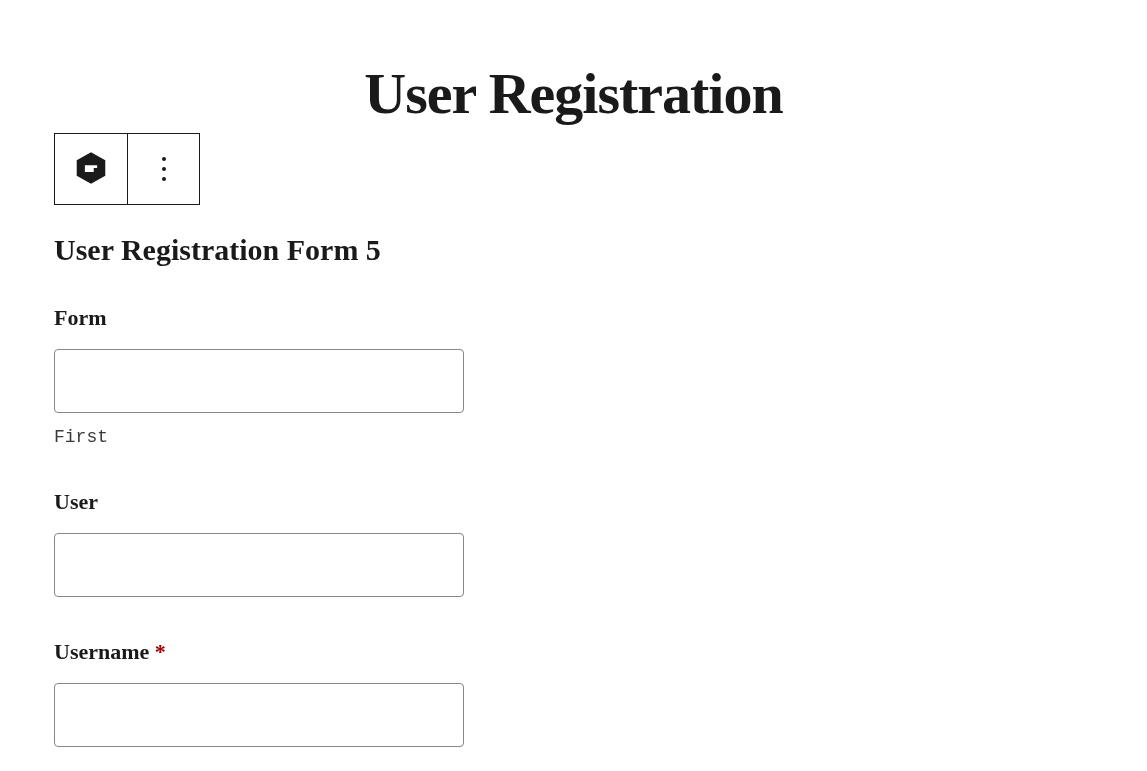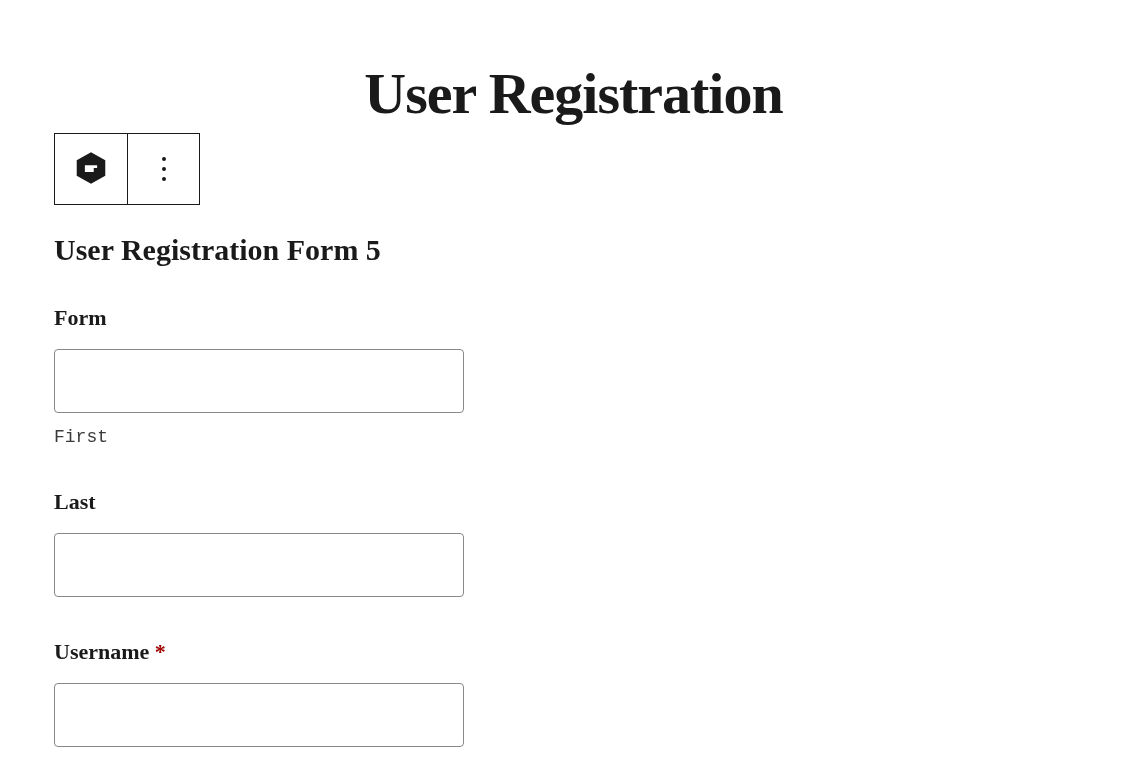--- a/index.html
+++ b/index.html
@@ -127,21 +127,21 @@
   <label class="field-label">Form</label>
   <div class="name-row">
     <div class="name-col">
       <input type="text" class="text-input" value="" style="">
       <span class="sub-label">First</span>
     </div>
   </div>
 </div>
 
 <div class="field">
-  <label class="field-label">Last</label>
+  <label class="field-label">User</label>
   <input type="text" class="text-input" value="" style="">
 </div>
 
 <div class="field">
   <label class="field-label">
     <span>Username </span><span class="required">*</span>
   </label>
   <input type="text" class="text-input" value="" style="">
 </div>
 

